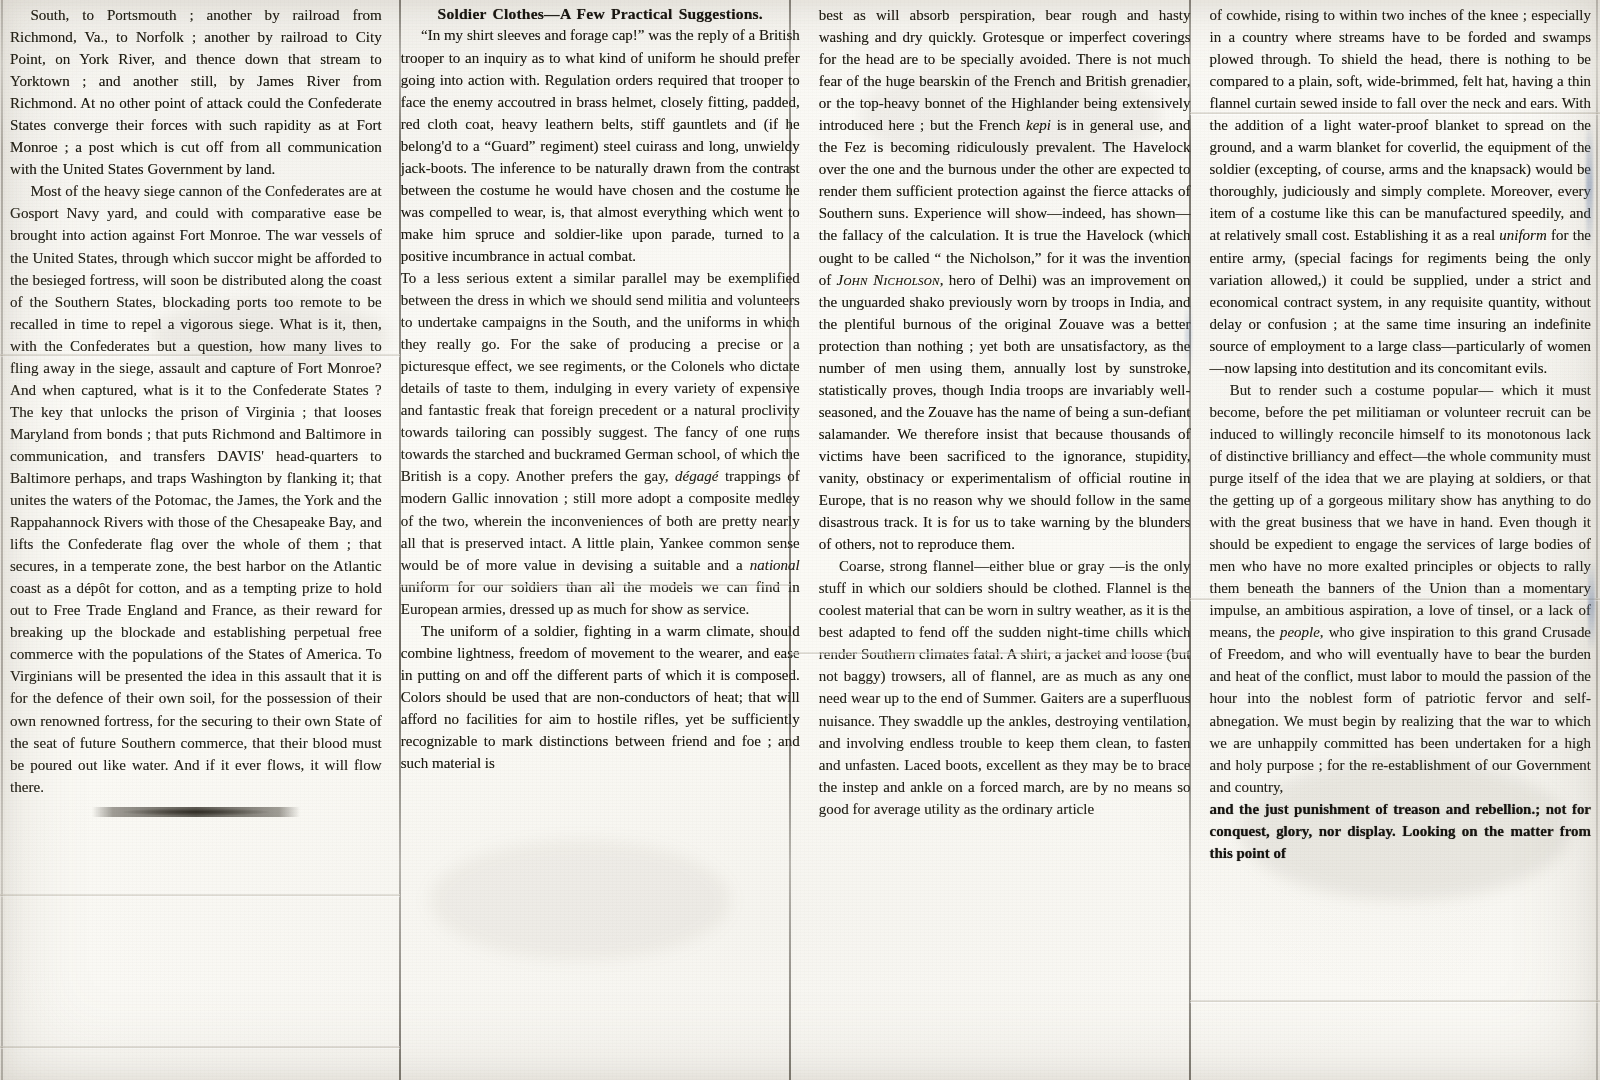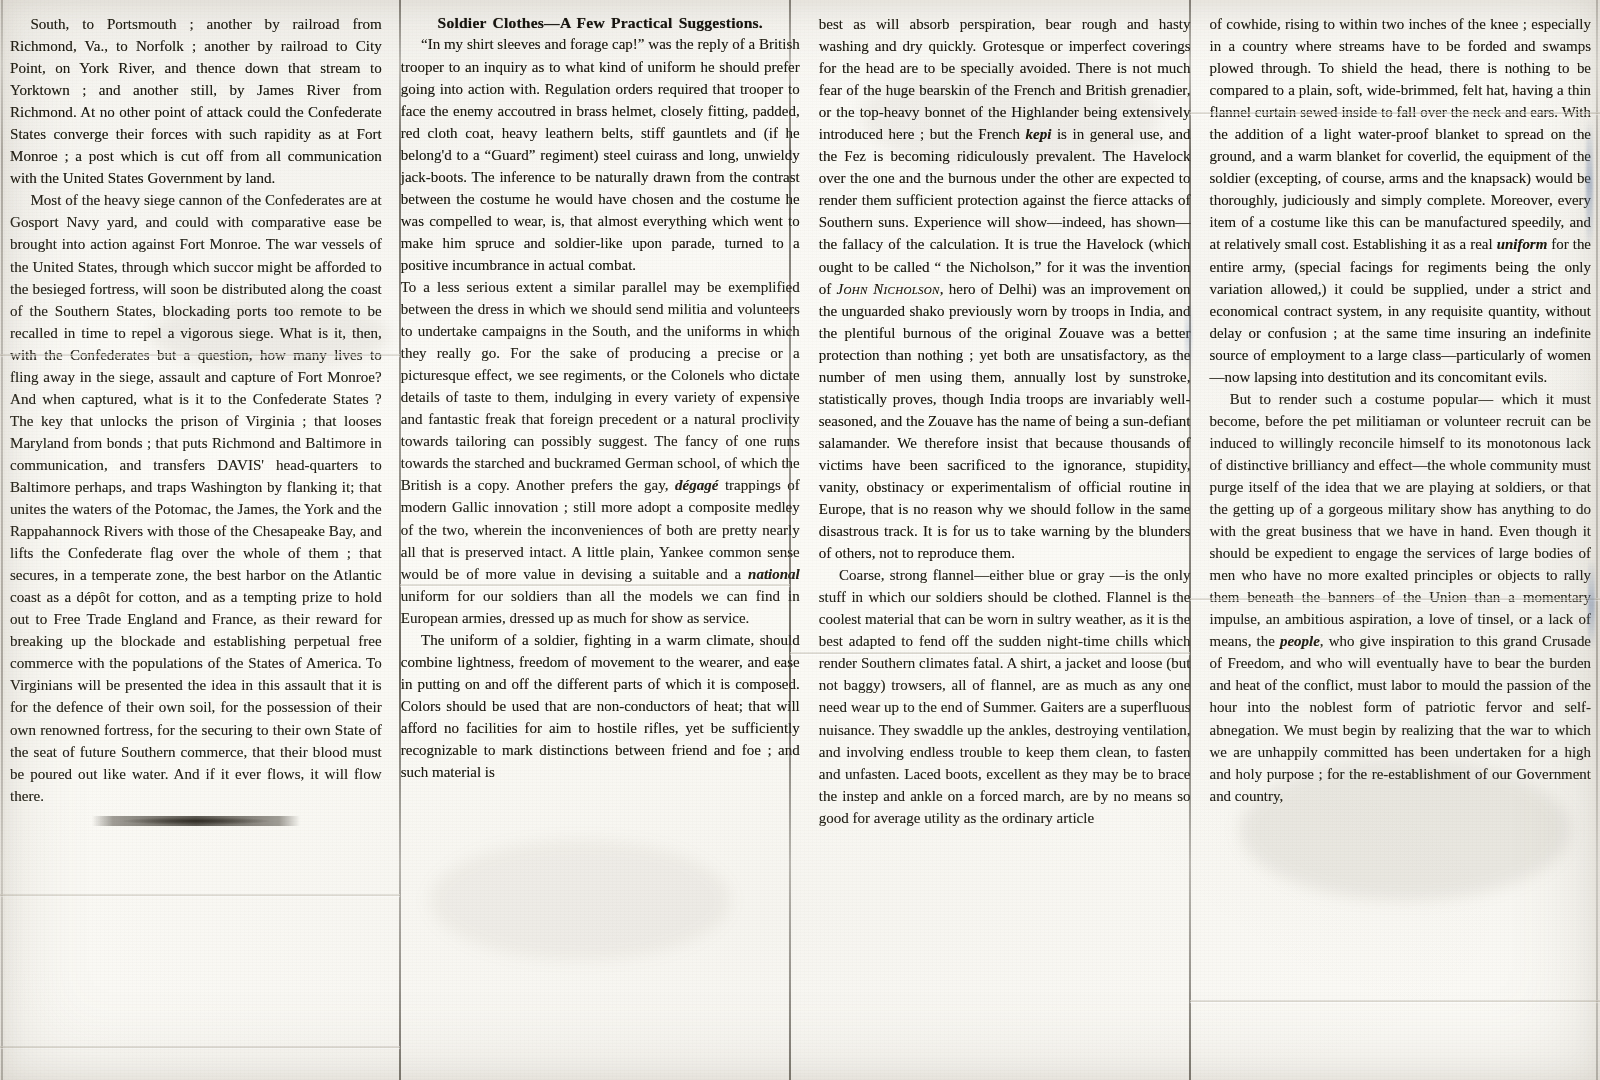--- a/index.html
+++ b/index.html
@@ -33,21 +33,21 @@
   #vign{
     position:absolute;inset:0;z-index:7;pointer-events:none;
     box-shadow:inset 0 0 90px rgba(120,110,92,.20), inset 0 0 26px rgba(120,110,92,.12);
   }
 
   
   #page{position:absolute;inset:0;z-index:3;display:flex;}
   .col{
     position:relative;
     box-sizing:border-box;
-    padding:13px 9px 0 10px;
+    padding:4px 9px 0 10px;
     overflow:hidden;
   }
   .c1{width:400px;}
   .c2{width:428px;}
   .c3{width:400px;}
   .c4{width:410px;}
 
   
   .rule{
     position:absolute;top:0;bottom:0;width:2px;z-index:4;
@@ -82,21 +82,21 @@
     font-size:15.1px;
     line-height:22.05px;
     color:#151309;
     text-indent:1.35em;
     text-shadow:0 0 .55px rgba(25,20,12,.45);
     -webkit-font-smoothing:none;
   }
   .c2 p, .c3 p{font-size:15.0px;}
   .c4 p{font-size:14.95px;}
   p.noind{text-indent:0;}
-  i{font-style:italic;font-weight:bold;}
+  i{font-style:italic;}
   .sc{font-variant:small-caps;letter-spacing:.3px;font-style:italic;}
 
   
   .ink1{opacity:.97;}
   .ink2{opacity:.93;}
   .faded{opacity:.84;filter:blur(.12px);}
 
   
   .degraded{
     color:#0b0905;
@@ -172,20 +172,21 @@
   </div>
 
   <div class="col c3">
     <p class="ink1 noind"><span>best as will absorb perspiration, bear rough and hasty washing and dry quickly. Grotesque or imperfect coverings for the head are to be specially avoided. There is not much fear of the huge bearskin of the French and British grenadier, or the top-heavy bonnet of the Highlander being extensively introduced here ; but the French </span><i>kepi</i><span> is in general use, and the Fez is becoming ridiculously prevalent. The Havelock over the one and the burnous under the other are expected to render them sufficient protection against the fierce attacks of Southern suns. Experience will show—indeed, has shown—the fallacy of the calculation. It is true the Havelock (which ought to be called “ the Nicholson,” for it was the invention of </span><span class="sc">John Nicholson</span><span>, hero of Delhi) was an improvement on the unguarded shako previously worn by troops in India, and the plentiful burnous of the original Zouave was a better protection than nothing ; yet both are unsatisfactory, as the number of men using them, annually lost by sunstroke, statistically proves, though India troops are invariably well-seasoned, and the Zouave has the name of being a sun-defiant salamander. We therefore insist that because thousands of victims have been sacrificed to the ignorance, stupidity, vanity, obstinacy or experimentalism of official routine in Europe, that is no reason why we should follow in the same disastrous track. It is for us to take warning by the blunders of others, not to reproduce them.</span></p>
     <p class="ink2">Coarse, strong flannel—either blue or gray —is the only stuff in which our soldiers should be clothed. Flannel is the coolest material that can be worn in sultry weather, as it is the best adapted to fend off the sudden night-time chills which render Southern climates fatal. A shirt, a jacket and loose (but not baggy) trowsers, all of flannel, are as much as any one need wear up to the end of Summer. Gaiters are a superfluous nuisance. They swaddle up the ankles, destroying ventilation, and involving endless trouble to keep them clean, to fasten and unfasten. Laced boots, excellent as they may be to brace the instep and ankle on a forced march, are by no means so good for average utility as the ordinary article</p>
   </div>
 
   <div class="col c4">
     <p class="ink1 noind"><span>of cowhide, rising to within two inches of the knee ; especially in a country where streams have to be forded and swamps plowed through. To shield the head, there is nothing to be compared to a plain, soft, wide-brimmed, felt hat, having a thin flannel curtain sewed inside to fall over the neck and ears. With the addition of a light water-proof blanket to spread on the ground, and a warm blanket for coverlid, the equipment of the soldier (excepting, of course, arms and the knapsack) would be thoroughly, judiciously and simply complete. Moreover, every item of a costume like this can be manufactured speedily, and at relatively small cost. Establishing it as a real </span><i>uniform</i><span> for the entire army, (special facings for regiments being the only variation allowed,) it could be supplied, under a strict and economical contract system, in any requisite quantity, without delay or confusion ; at the same time insuring an indefinite source of employment to a large class—particularly of women—now lapsing into destitution and its concomitant evils.</span></p>
     <p class="ink2"><span>But to render such a costume popular— which it must become, before the pet militiaman or volunteer recruit can be induced to willingly reconcile himself to its monotonous lack of distinctive brilliancy and effect—the whole community must purge itself of the idea that we are playing at soldiers, or that the getting up of a gorgeous military show has anything to do with the great business that we have in hand. Even though it should be expedient to engage the services of large bodies of men who have no more exalted principles or objects to rally them beneath the banners of the Union than a momentary impulse, an ambitious aspiration, a love of tinsel, or a lack of means, the </span><i>people</i><span>, who give inspiration to this grand Crusade of Freedom, and who will eventually have to bear the burden and heat of the conflict, must labor to mould the passion of the hour into the noblest form of patriotic fervor and self-abnegation. We must begin by realizing that the war to which we are unhappily committed has been undertaken for a high and holy purpose ; for the re-establishment of our Government and country,</span></p>
+    <p class="noind degraded">and the just punishment of treason and rebellion.; not for conquest, glory, nor display. Looking on the matter from this point of</p>
   </div>
 
 </div>
 
 <div class="rule edgeL"></div>
 <div class="rule r1"></div>
 <div class="rule r2"></div>
 <div class="rule r3"></div>
 <div class="rule edgeR"></div>
 

